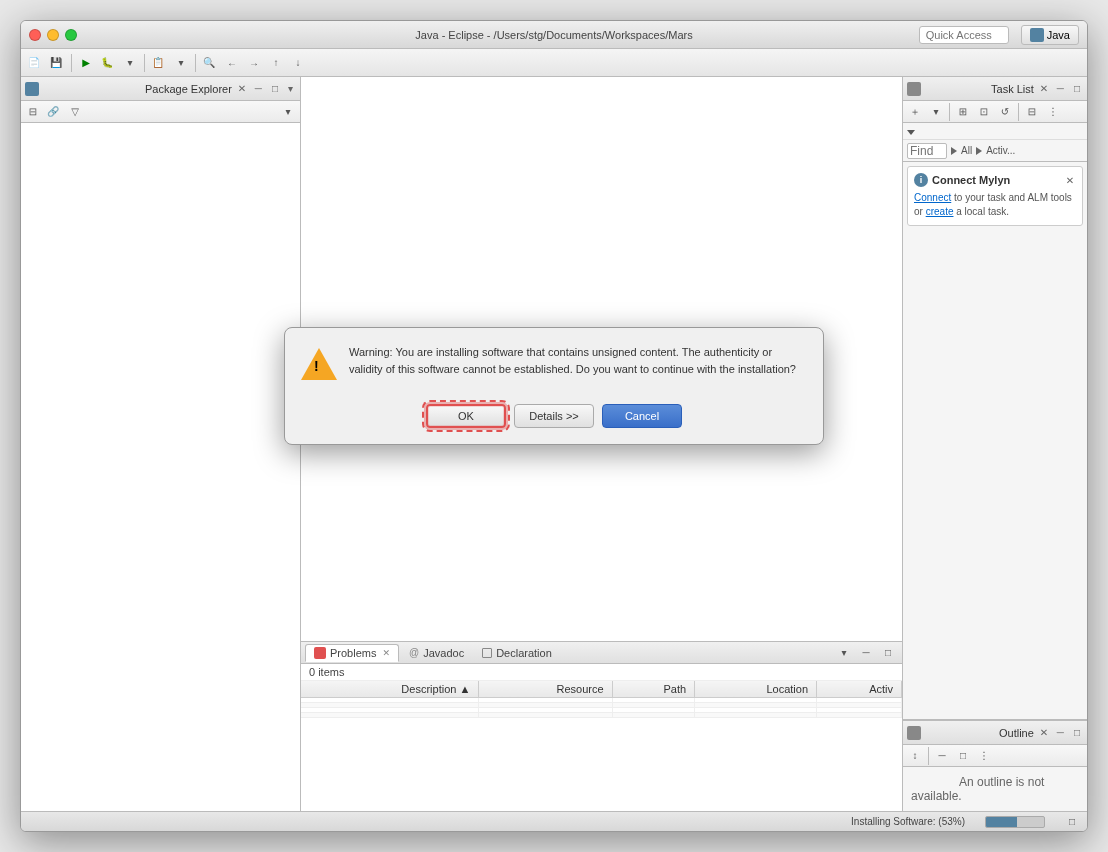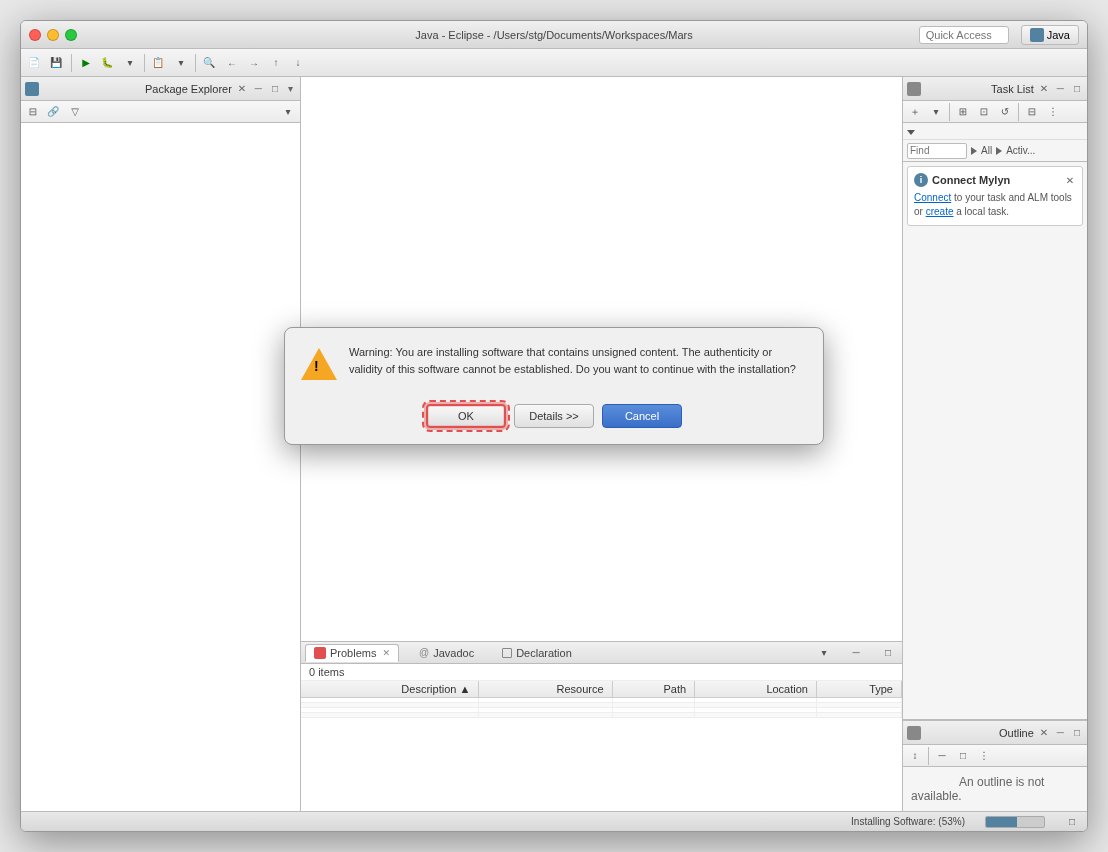--- a/index.html
+++ b/index.html
@@ -232,22 +232,22 @@
       display: flex;
       align-items: center;
       padding: 2px 4px;
       gap: 4px;
     }
     .find-input {
       background: white;
       border: 1px solid #bbb;
       border-radius: 2px;
       height: 16px;
-      width: 60px;
-      font-size: 10px;
+      width: 40px;
+      font-size: 12px;
       padding: 0 2px;
     }
     .find-label {
       font-size: 10px;
       color: #555;
     }
 
     
     .mylyn-panel {
       background: white;
@@ -304,21 +304,21 @@
       flex-direction: column;
       flex-shrink: 0;
     }
     .bottom-tabs {
       height: 22px;
       background: linear-gradient(to bottom, #f0f0f0, #e0e0e0);
       border-bottom: 1px solid #bbb;
       display: flex;
       align-items: center;
       padding: 0 4px;
-      gap: 12px;
+      gap: 2px;
     }
     .bottom-tab {
       font-size: 11px;
       color: #444;
       padding: 2px 8px;
       cursor: pointer;
       display: flex;
       align-items: center;
       gap: 4px;
     }
@@ -613,21 +613,21 @@
         </div>
         <div class="bottom-content">
           <div class="items-count">0 items</div>
           <table class="bottom-table">
             <thead>
               <tr>
                 <th><span>Description</span> ▲</th>
                 <th>Resource</th>
                 <th>Path</th>
                 <th>Location</th>
-                <th>Type</th>
+                <th>Activ</th>
               </tr>
             </thead>
             <tbody>
               <tr>
                   <td></td>
                   <td></td>
                   <td></td>
                   <td></td>
                   <td></td>
                 </tr>

